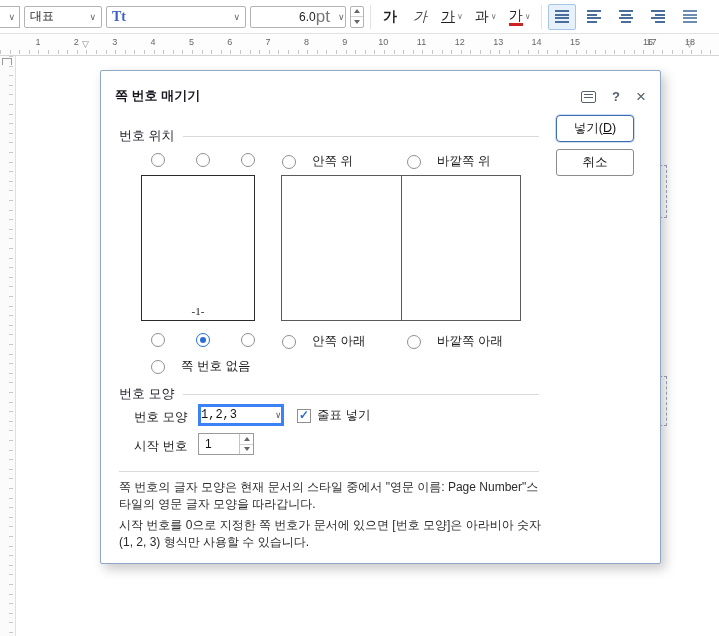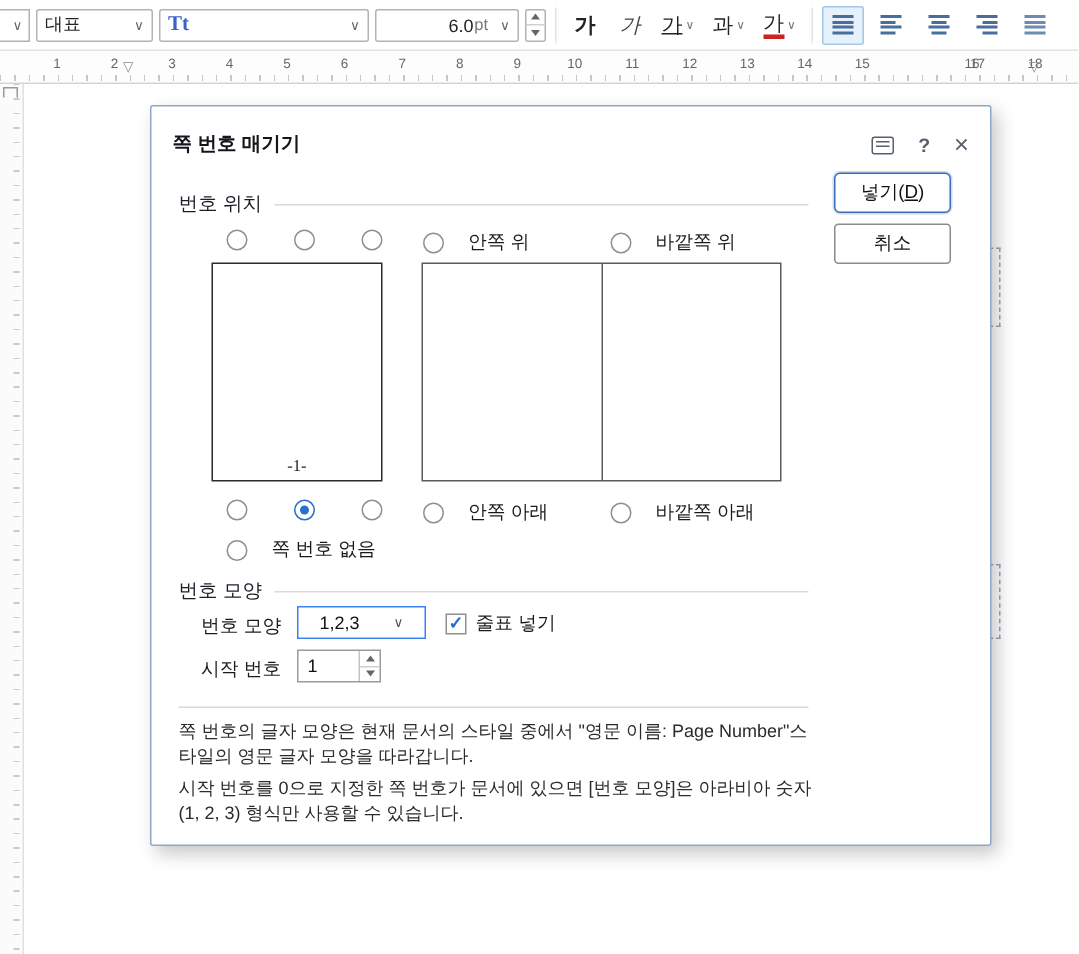--- a/index.html
+++ b/index.html
@@ -11,21 +11,21 @@
   .toolbar { position:absolute; top:0; left:0; right:0; height:34px; background:#fff;
              border-bottom:1px solid #e2e2e2; display:flex; align-items:center; gap:4px; }
   .combo { height:22px; border:1px solid #b3b3b3; background:#fff; display:flex; align-items:center;
            padding:0 5px; font-size:12px; color:#222; border-radius:2px; }
   .combo .arrow { margin-left:auto; font-size:9px; color:#666; padding-left:4px; }
   .combo.stub { width:20px; border-left:none; border-radius:0; padding:0 4px; }
   .combo.w-style { width:78px; }
   .combo.w-font { width:140px;gap:29px; }
   .combo.w-size { width:96px;padding-left:48px; }
   .font-glyph { font-family:"Liberation Serif", serif; font-weight:700; color:#3b62c4; font-size:14px; }
-  .unit { margin-left:auto; color:#777; font-size:11px; }
+  .unit { margin-left:auto; color:#777; font-size:17px; }
   .combo.w-size .arrow { margin-left:4px; }
   .spin-stack { width:14px; height:22px; border:1px solid #b3b3b3; border-radius:2px; background:#fff;
                 display:flex; flex-direction:column; }
   .spin-stack span { flex:1; position:relative; }
   .spin-stack span:first-child { border-bottom:1px solid #d0d0d0; }
   .tri.up::after, .tri.down::after { content:""; position:absolute; left:50%; top:50%;
        transform:translate(-50%,-50%); border-left:3px solid transparent; border-right:3px solid transparent; }
   .tri.up::after { border-bottom:4px solid #666; }
   .tri.down::after { border-top:4px solid #666; }
   .vsep { width:1px; height:24px; background:#e3e3e3; margin:0 2px; }
@@ -108,22 +108,22 @@
   .preview-single { position:absolute; left:40px; top:104px; width:114px; height:146px;
            border:1px solid #2b2b2b; background:#fff; }
   .pnum { position:absolute; left:0; right:0; bottom:3px; text-align:center;
           font:11px "Liberation Serif", serif; color:#222; }
   .preview-double { position:absolute; left:180px; top:104px; width:240px; height:146px;
            border:1px solid #5a5a5a; background:#fff; }
   .preview-double::after { content:""; position:absolute; top:0; bottom:0; left:50%; width:1px;
            background:#5a5a5a; }
 
   .flabel { position:absolute; font-size:12.5px; color:#1a1a1a; }
-  .dropdown { position:absolute; width:86px; height:22px; border:1px solid #3b82f6; background:#fff;
-           display:flex; align-items:center; padding:0 14px; font-size:12px; color:#111; }
+  .dropdown { position:absolute; width:86px; height:22px; border:3px solid #3b82f6; background:#fff;
+           display:flex; align-items:center; padding:0 0; font-size:12px; color:#111;font-family:Liberation Mono, monospace; }
   .dropdown .arrow { margin-left:auto; font-size:9px; color:#555; }
   .check-item { position:absolute; display:flex; align-items:center; gap:6px; font-size:12.5px; color:#1a1a1a; }
   .checkbox { width:14px; height:14px; border:1px solid #8f8f8f; background:#fff; display:inline-flex;
            align-items:center; justify-content:center; flex:none; }
   .check { color:#2a6fd0; font-size:12px; font-weight:700; line-height:1; transform:translateY(-1px); }
   .spinbox { position:absolute; width:56px; height:22px; border:1px solid #9b9b9b; background:#fff; display:flex; }
   .spin-val { flex:1; font-size:12px; padding:3px 0 0 6px; color:#111; }
   .spin-btns { width:14px; border-left:1px solid #c4c4c4; display:flex; flex-direction:column; }
   .spin-btns i { flex:1; position:relative; }
   .spin-btns i:first-child { border-bottom:1px solid #d0d0d0; }

